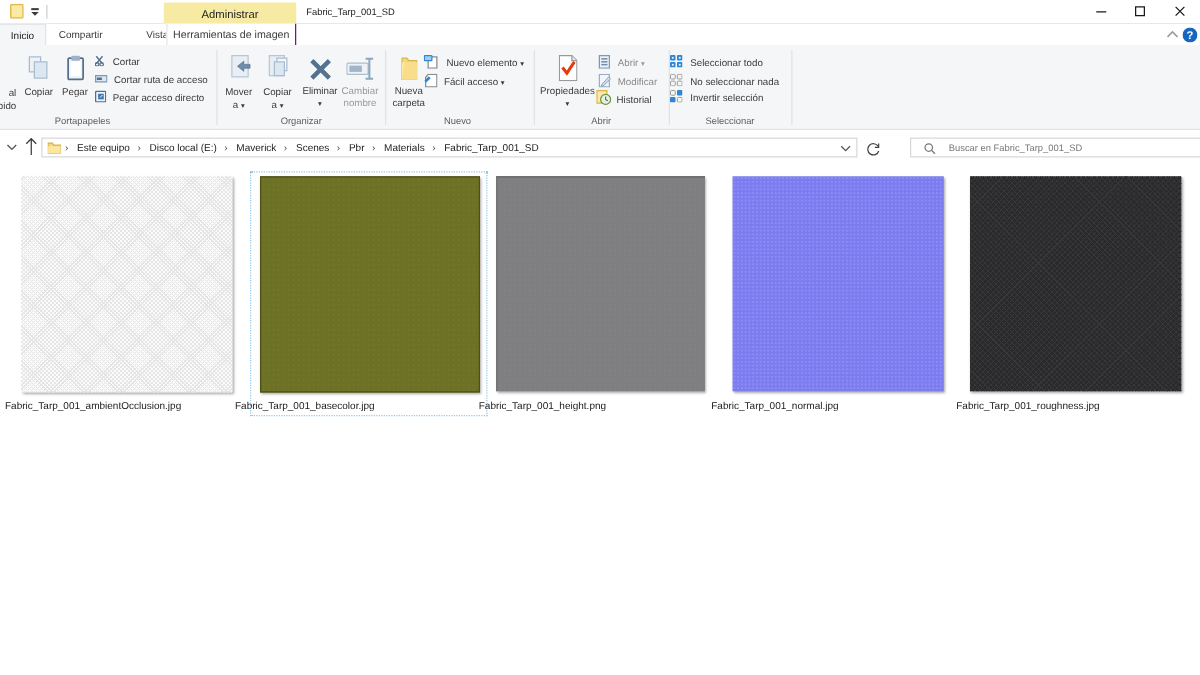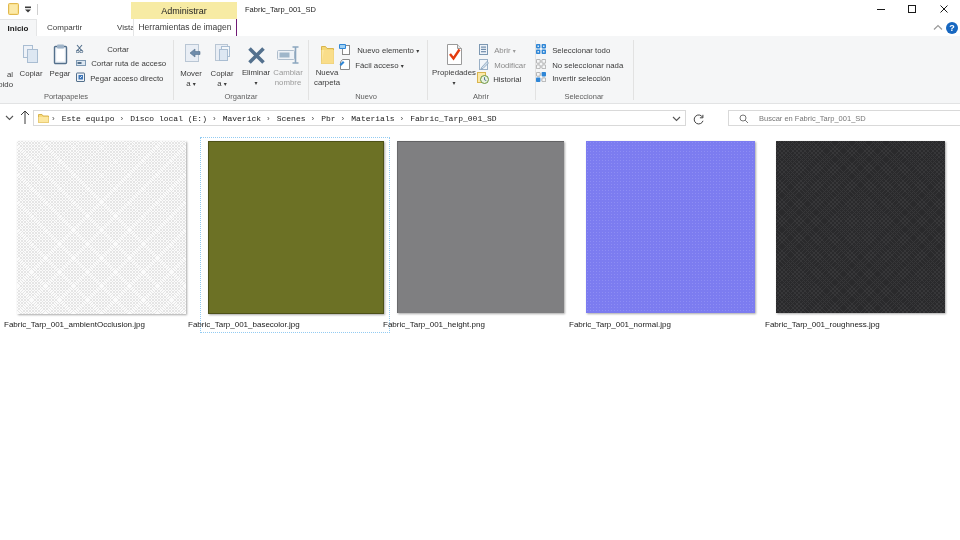--- a/index.html
+++ b/index.html
@@ -11,41 +11,41 @@
 
 #titlebar { position:absolute; left:0; top:0; width:960px; height:19px; background:#fff; }
 .admtab { position:absolute; left:131px; top:2px; width:106px; height:19px;
   background:#f7eba4; color:#222; font-size:9px; text-align:center; line-height:19px; }
 .wintitle { position:absolute; left:245px; top:5px; font-size:7.5px; color:#222; }
 
 
 #tabrow { position:absolute; left:0; top:19px; width:960px; height:17px; background:#fff; }
 .tab { position:absolute; top:0; height:17px; font-size:8px; color:#3b3b3b; line-height:17px; }
 #tab-inicio { left:0; width:37px; text-align:center; background:#f5f6f7;
-  border:1px solid #e4e5e6; border-bottom:none; border-left:none; font-weight:bold; color:#1a1a1a;}
+  border:1px solid #e4e5e6; border-bottom:none; border-left:none; font-weight:normal; color:#1a1a1a;}
 #tab-herr { left:133px; width:104px; text-align:center; background:#fff;
   border-left:1px solid #e4e5e6; border-right:1px solid #701a75; font-size:8.5px; }
 
 
 #ribbon { position:absolute; left:0; top:36px; width:960px; height:68px;
   background:#f5f6f7; border-bottom:1px solid #e2e3e4; }
 .rsep { position:absolute; top:4px; width:1px; height:60px; background:#e2e2e2; }
 .glabel { position:absolute; top:56px; font-size:7.5px; color:#5d5d5d; text-align:center; }
 .bigbtn { position:absolute; top:6px; text-align:center; font-size:7.8px; color:#3b3b3b; line-height:10px; }
 .smallrow { position:absolute; font-size:7.8px; color:#3b3b3b; white-space:nowrap; line-height:9px; }
 .gray { color:#8a8a8a; }
 .caret { font-size:6px; color:#3b3b3b; }
 
 
 #addrrow { position:absolute; left:0; top:104px; width:960px; height:28px; background:#fff; }
 #addrbox { position:absolute; left:33px; top:6px; width:653px; height:16px;
   background:#fff; border:1px solid #d9d9d9; font-size:8px; color:#1a1a1a; }
 #searchbox { position:absolute; left:728px; top:6px; width:239px; height:16px;
   background:#fff; border:1px solid #d9d9d9; font-size:7.5px; color:#777; }
-.crumb { display:inline-block; vertical-align:top; line-height:14px;font-family:Liberation Mono, monospace; }
+.crumb { display:inline-block; vertical-align:top; line-height:14px; }
 .chev { color:#444; font-size:8px; line-height:14px; display:inline-block; margin:0 7px 0 6px; }
 
 
 #content { position:absolute; left:0; top:132px; width:960px; height:408px; background:#fff; }
 .thumb { position:absolute; top:9px; box-shadow:1px 1px 2px rgba(0,0,0,0.35); }
 .tlabel { position:absolute; top:188px; font-size:8px; color:#1a1a1a; text-align:left; white-space:nowrap; }
 #selrect { position:absolute; left:200px; top:5px; width:190px; height:196px;
   border:1px dotted #92cbf2; }
 .tex-ao { background-color:#fbfbfb;
   background-image:repeating-linear-gradient(45deg, #e5e5e5 0 0.7px, transparent 0.7px 2.2px),
@@ -127,21 +127,21 @@
       </svg>
       <div>Pegar</div>
     </div>
 
     <div class="smallrow" style="left:76px;top:8px">
       <svg width="9" height="9" viewBox="0 0 9 9" style="vertical-align:-1px">
         <path d="M1 1 L6 7 M6 1 L1 7" stroke="#54708c" stroke-width="1.1"></path>
         <circle cx="1.7" cy="7.5" r="1.4" fill="none" stroke="#54708c"></circle>
         <circle cx="5.3" cy="7.5" r="1.4" fill="none" stroke="#54708c"></circle>
       </svg>
-      <span style="margin-left:20px">Cortar</span>
+      <span style="margin-left:3px">Cortar</span>
     </div>
     <div class="smallrow" style="left:76px;top:23px">
       <svg width="10" height="8" viewBox="0 0 10 8" style="vertical-align:-1px">
         <rect x="0.5" y="1.5" width="9" height="5" fill="#dce6f0" stroke="#7d98b2"></rect>
         <rect x="1.5" y="3" width="4" height="2" fill="#54708c"></rect>
       </svg>
       <span style="margin-left:3px">Cortar ruta de acceso</span>
     </div>
     <div class="smallrow" style="left:76px;top:36px">
       <svg width="9" height="10" viewBox="0 0 9 10" style="vertical-align:-1px">

